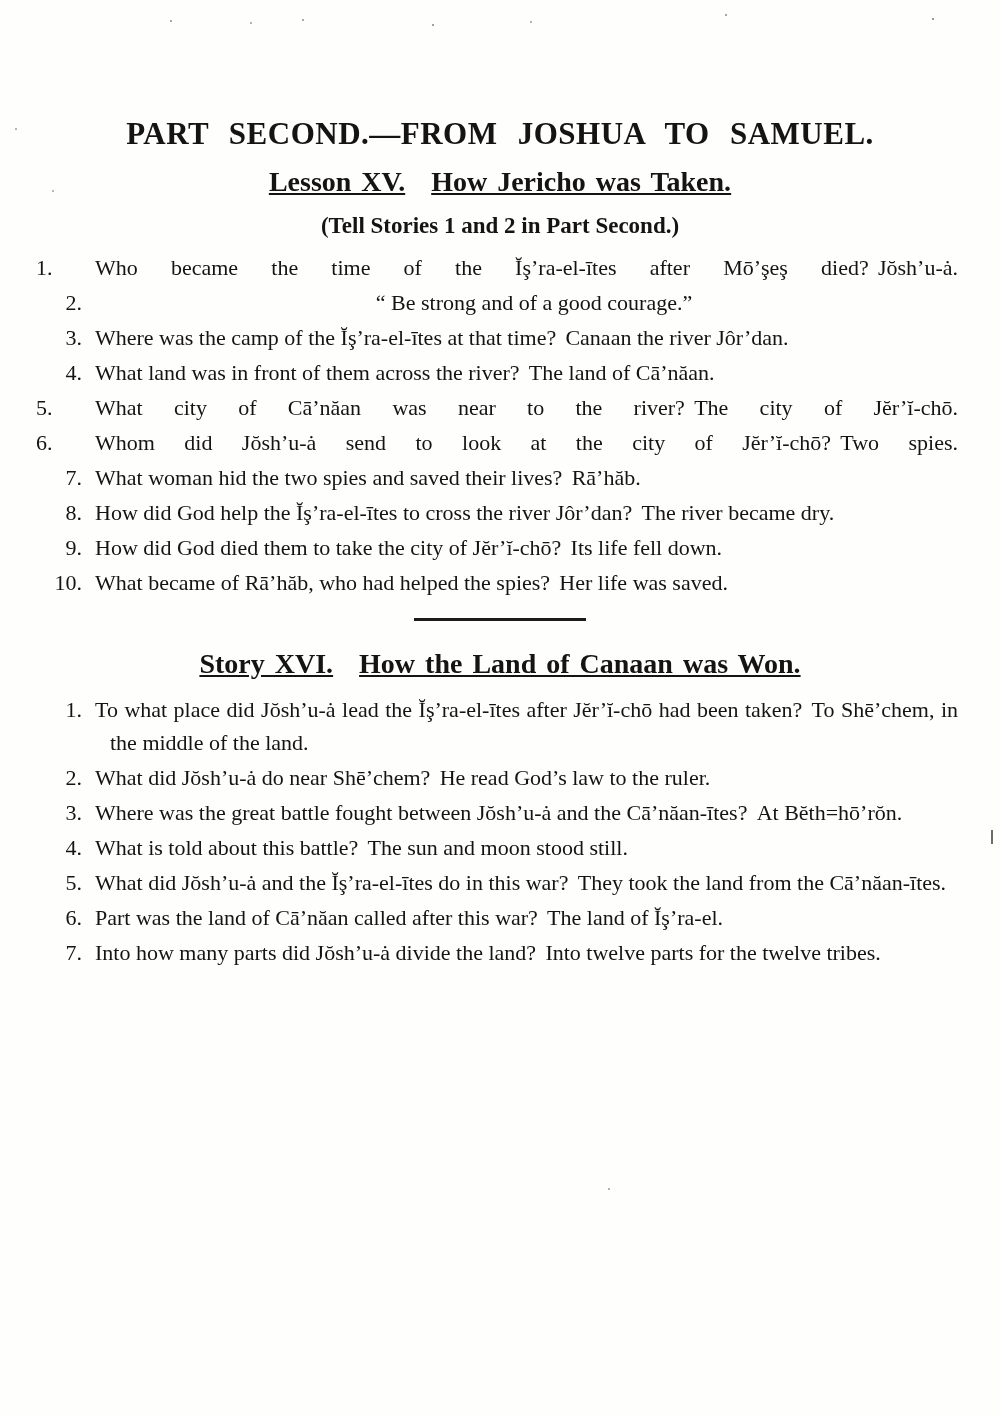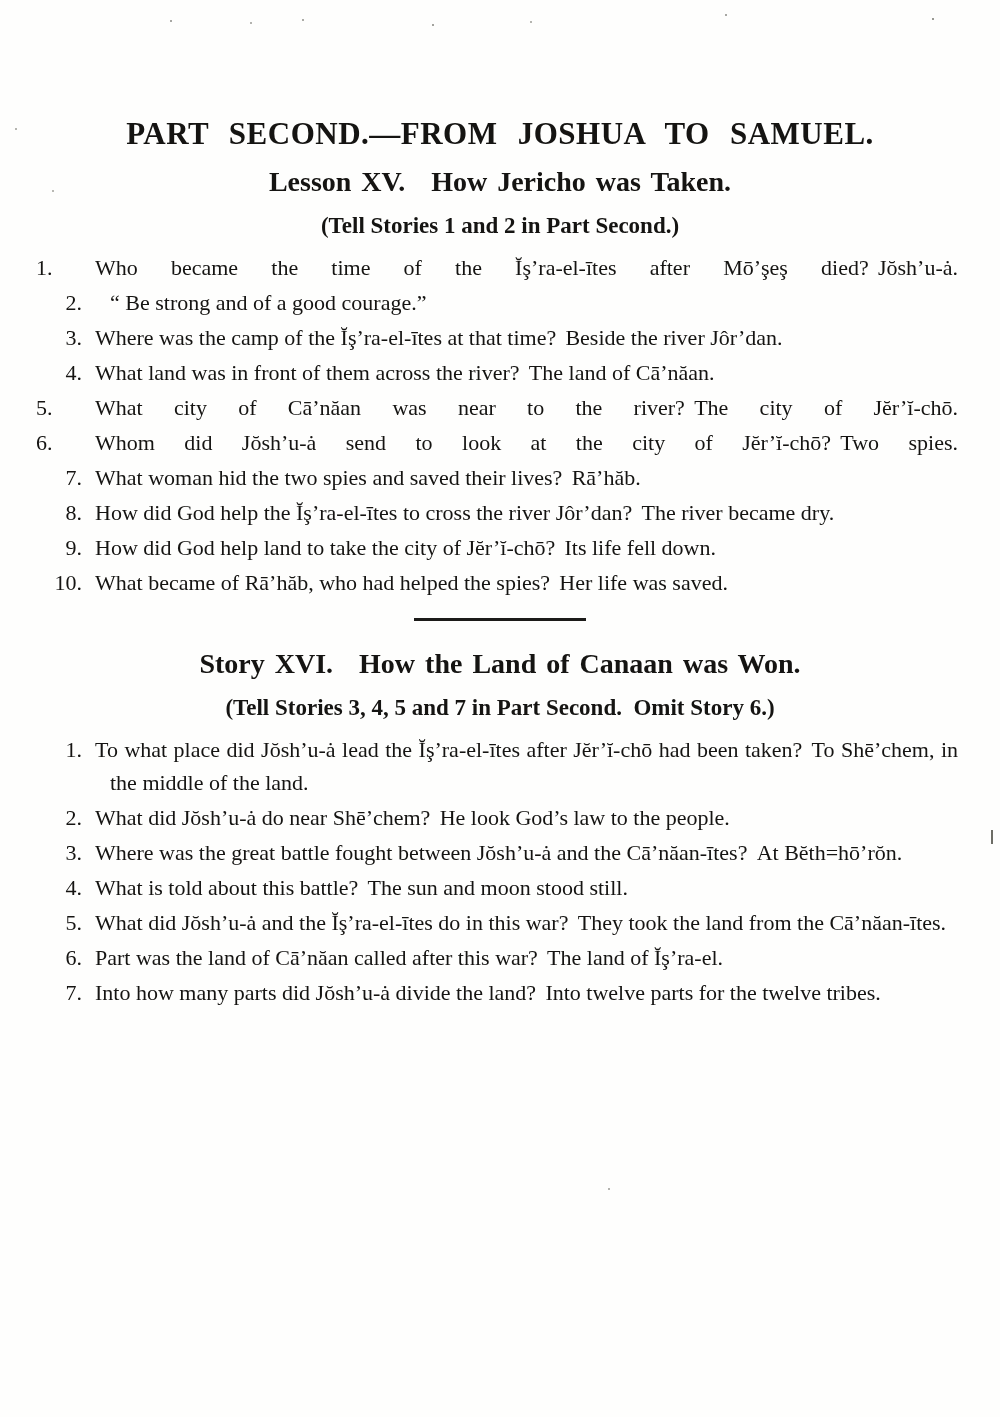--- a/index.html
+++ b/index.html
@@ -46,20 +46,21 @@
     word-spacing: 12px;
     line-height: 1.15;
   }
   h2.lesson-title {
     margin: 0 0 13px 0;
     text-align: center;
     font-size: 28px;
     font-weight: bold;
     word-spacing: 3px;
     line-height: 1.15;
+    text-decoration: underline;
   }
   h2 .lesson-label { margin-right: 26px; }
   p.directions {
     margin: 8px 0 10px 0;
     text-align: center;
     font-size: 23px;
     font-weight: bold;
     white-space: pre-wrap;
     line-height: 1.3;
   }
@@ -83,21 +84,21 @@
     text-indent: 0;
   }
   .qa .a {
     font-weight: normal;
     margin-left: 0.42em;
   }
   .qa .a.nl {
     display: block;
     text-indent: 0;
     margin-left: 0;
-    text-align: left;
+    text-align: center;
   }
   hr.divider {
     border: none;
     border-top: 3px solid #1c1b19;
     width: 172px;
     margin: 19px auto 27px auto;
   }
   section.lesson { margin: 0; }
   section.lesson-second { margin-top: 0; }
 </style>
@@ -117,60 +118,59 @@
     <p class="directions">(Tell Stories 1 and 2 in Part Second.)</p>
 
     <div class="question-list">
       <div class="qa fill">
         <span class="num">1.</span><span class="q">Who became the time of the Ĭş’ra-el-ītes after Mō’şeş died?</span><span class="a">Jŏsh’u-ȧ.</span>
       </div>
       <div class="qa">
         <span class="num">2.</span><span class="a nl">“ Be strong and of a good courage.”</span>
       </div>
       <div class="qa">
-        <span class="num">3.</span><span class="q">Where was the camp of the Ĭş’ra-el-ītes at that time?</span><span class="a">Beside the river Jôr’dan.</span>
+        <span class="num">3.</span><span class="q">Where was the camp of the Ĭş’ra-el-ītes at that time?</span><span class="a">Canaan the river Jôr’dan.</span>
       </div>
       <div class="qa">
         <span class="num">4.</span><span class="q">What land was in front of them across the river?</span><span class="a">The land of Cā’năan.</span>
       </div>
       <div class="qa fill">
         <span class="num">5.</span><span class="q">What city of Cā’năan was near to the river?</span><span class="a">The city of Jĕr’ĭ-chō.</span>
       </div>
       <div class="qa fill">
         <span class="num">6.</span><span class="q">Whom did Jŏsh’u-ȧ send to look at the city of Jĕr’ĭ-chō?</span><span class="a">Two spies.</span>
       </div>
       <div class="qa">
         <span class="num">7.</span><span class="q">What woman hid the two spies and saved their lives?</span><span class="a">Rā’hăb.</span>
       </div>
       <div class="qa">
         <span class="num">8.</span><span class="q">How did God help the Ĭş’ra-el-ītes to cross the river Jôr’dan?</span><span class="a">The river became dry.</span>
       </div>
       <div class="qa">
-        <span class="num">9.</span><span class="q">How did God help land to take the city of Jĕr’ĭ-chō?</span><span class="a">Its life fell down.</span>
+        <span class="num">9.</span><span class="q">How did God died them to take the city of Jĕr’ĭ-chō?</span><span class="a">Its life fell down.</span>
       </div>
       <div class="qa">
         <span class="num">10.</span><span class="q">What became of Rā’hăb, who had helped the spies?</span><span class="a">Her life was saved.</span>
       </div>
     </div>
   </section>
 
   <hr class="divider">
 
   <section class="lesson lesson-second">
     <h2 class="lesson-title">
       <span class="lesson-label">Story XVI.</span><span class="lesson-name">How the Land of Canaan was Won.</span>
     </h2>
-    <p class="directions">(Tell Stories 3, 4, 5 and 7 in Part Second.  Omit Story 6.)</p>
 
     <div class="question-list">
       <div class="qa">
         <span class="num">1.</span><span class="q">To what place did Jŏsh’u-ȧ lead the Ĭş’ra-el-ītes after Jĕr’ĭ-chō had been taken?</span><span class="a">To Shē’chem, in the middle of the land.</span>
       </div>
       <div class="qa">
-        <span class="num">2.</span><span class="q">What did Jŏsh’u-ȧ do near Shē’chem?</span><span class="a">He look God’s law to the people.</span>
+        <span class="num">2.</span><span class="q">What did Jŏsh’u-ȧ do near Shē’chem?</span><span class="a">He read God’s law to the ruler.</span>
       </div>
       <div class="qa">
         <span class="num">3.</span><span class="q">Where was the great battle fought between Jŏsh’u-ȧ and the Cā’năan-ītes?</span><span class="a">At Bĕth=hō’rŏn.</span>
       </div>
       <div class="qa">
         <span class="num">4.</span><span class="q">What is told about this battle?</span><span class="a">The sun and moon stood still.</span>
       </div>
       <div class="qa">
         <span class="num">5.</span><span class="q">What did Jŏsh’u-ȧ and the Ĭş’ra-el-ītes do in this war?</span><span class="a">They took the land from the Cā’năan-ītes.</span>
       </div>

